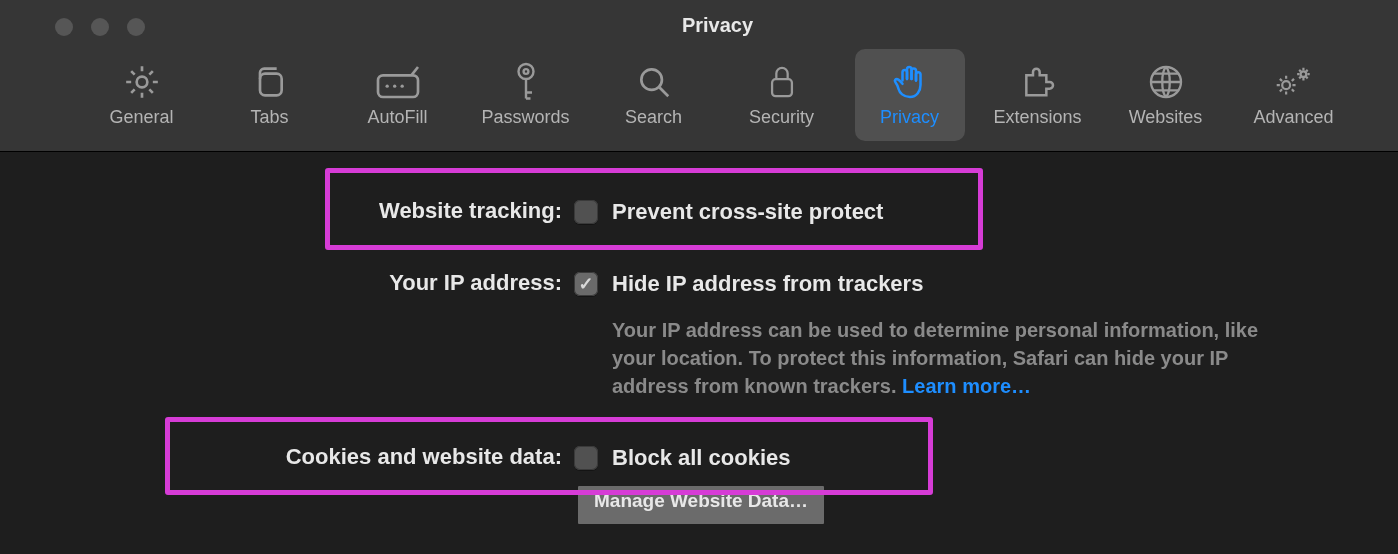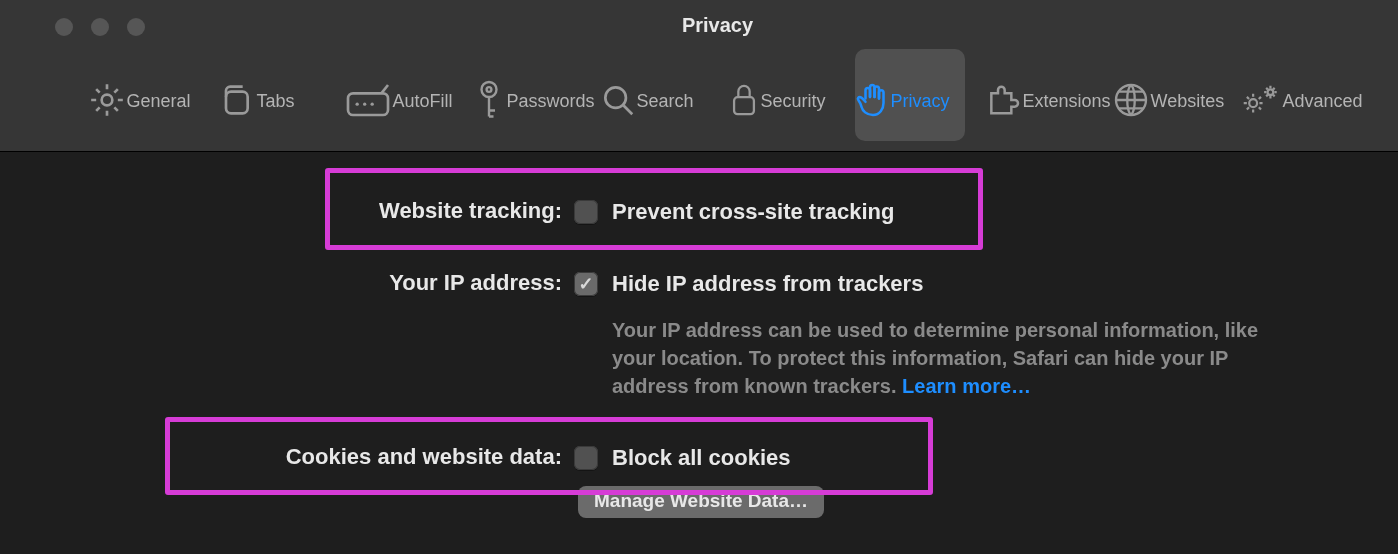--- a/index.html
+++ b/index.html
@@ -50,21 +50,21 @@
   }
 
   .toolbar {
     display: flex;
     justify-content: center;
     gap: 18px;
     padding-top: 4px;
   }
   .tab {
     display: flex;
-    flex-direction: row;
+    flex-direction: column;
     align-items: center;
     justify-content: flex-start;
     width: 110px;
     height: 92px;
     border-radius: 10px;
     padding-top: 10px;
     box-sizing: border-box;
     cursor: default;
   }
   .tab.active {
@@ -152,22 +152,22 @@
   .desc a {
     color: #1e8eff;
     text-decoration: none;
   }
 
   .btn {
     display: inline-block;
     background: #6b6b6b;
     color: #e8e8e8;
     font-size: 19px;
-    padding: 4px 16px 6px;
-    border-radius: 8px;
+    padding: 4px 16px 12px;
+    border-radius: 1px;
     margin-top: 6px;
     margin-left: 4px;
   }
 
   
   .hl1 {
     position: absolute;
     border: 5px solid #d63cd6;
     border-radius: 3px;
     left: 325px;
@@ -312,21 +312,21 @@
   </div>
 </div>
 
 <div class="content">
 
   <div class="row" style="margin-top:10px">
     <div class="row-label">Website tracking:</div>
     <div class="row-body">
       <div class="opt-line">
         <div class="checkbox"></div>
-        <div class="opt-text">Prevent cross-site tracking</div>
+        <div class="opt-text">Prevent cross-site protect</div>
       </div>
     </div>
   </div>
 
   <div class="row" style="margin-top:28px">
     <div class="row-label">Your IP address:</div>
     <div class="row-body">
       <div class="opt-line">
         <div class="checkbox checked"></div>
         <div class="opt-text">Hide IP address from trackers</div>

